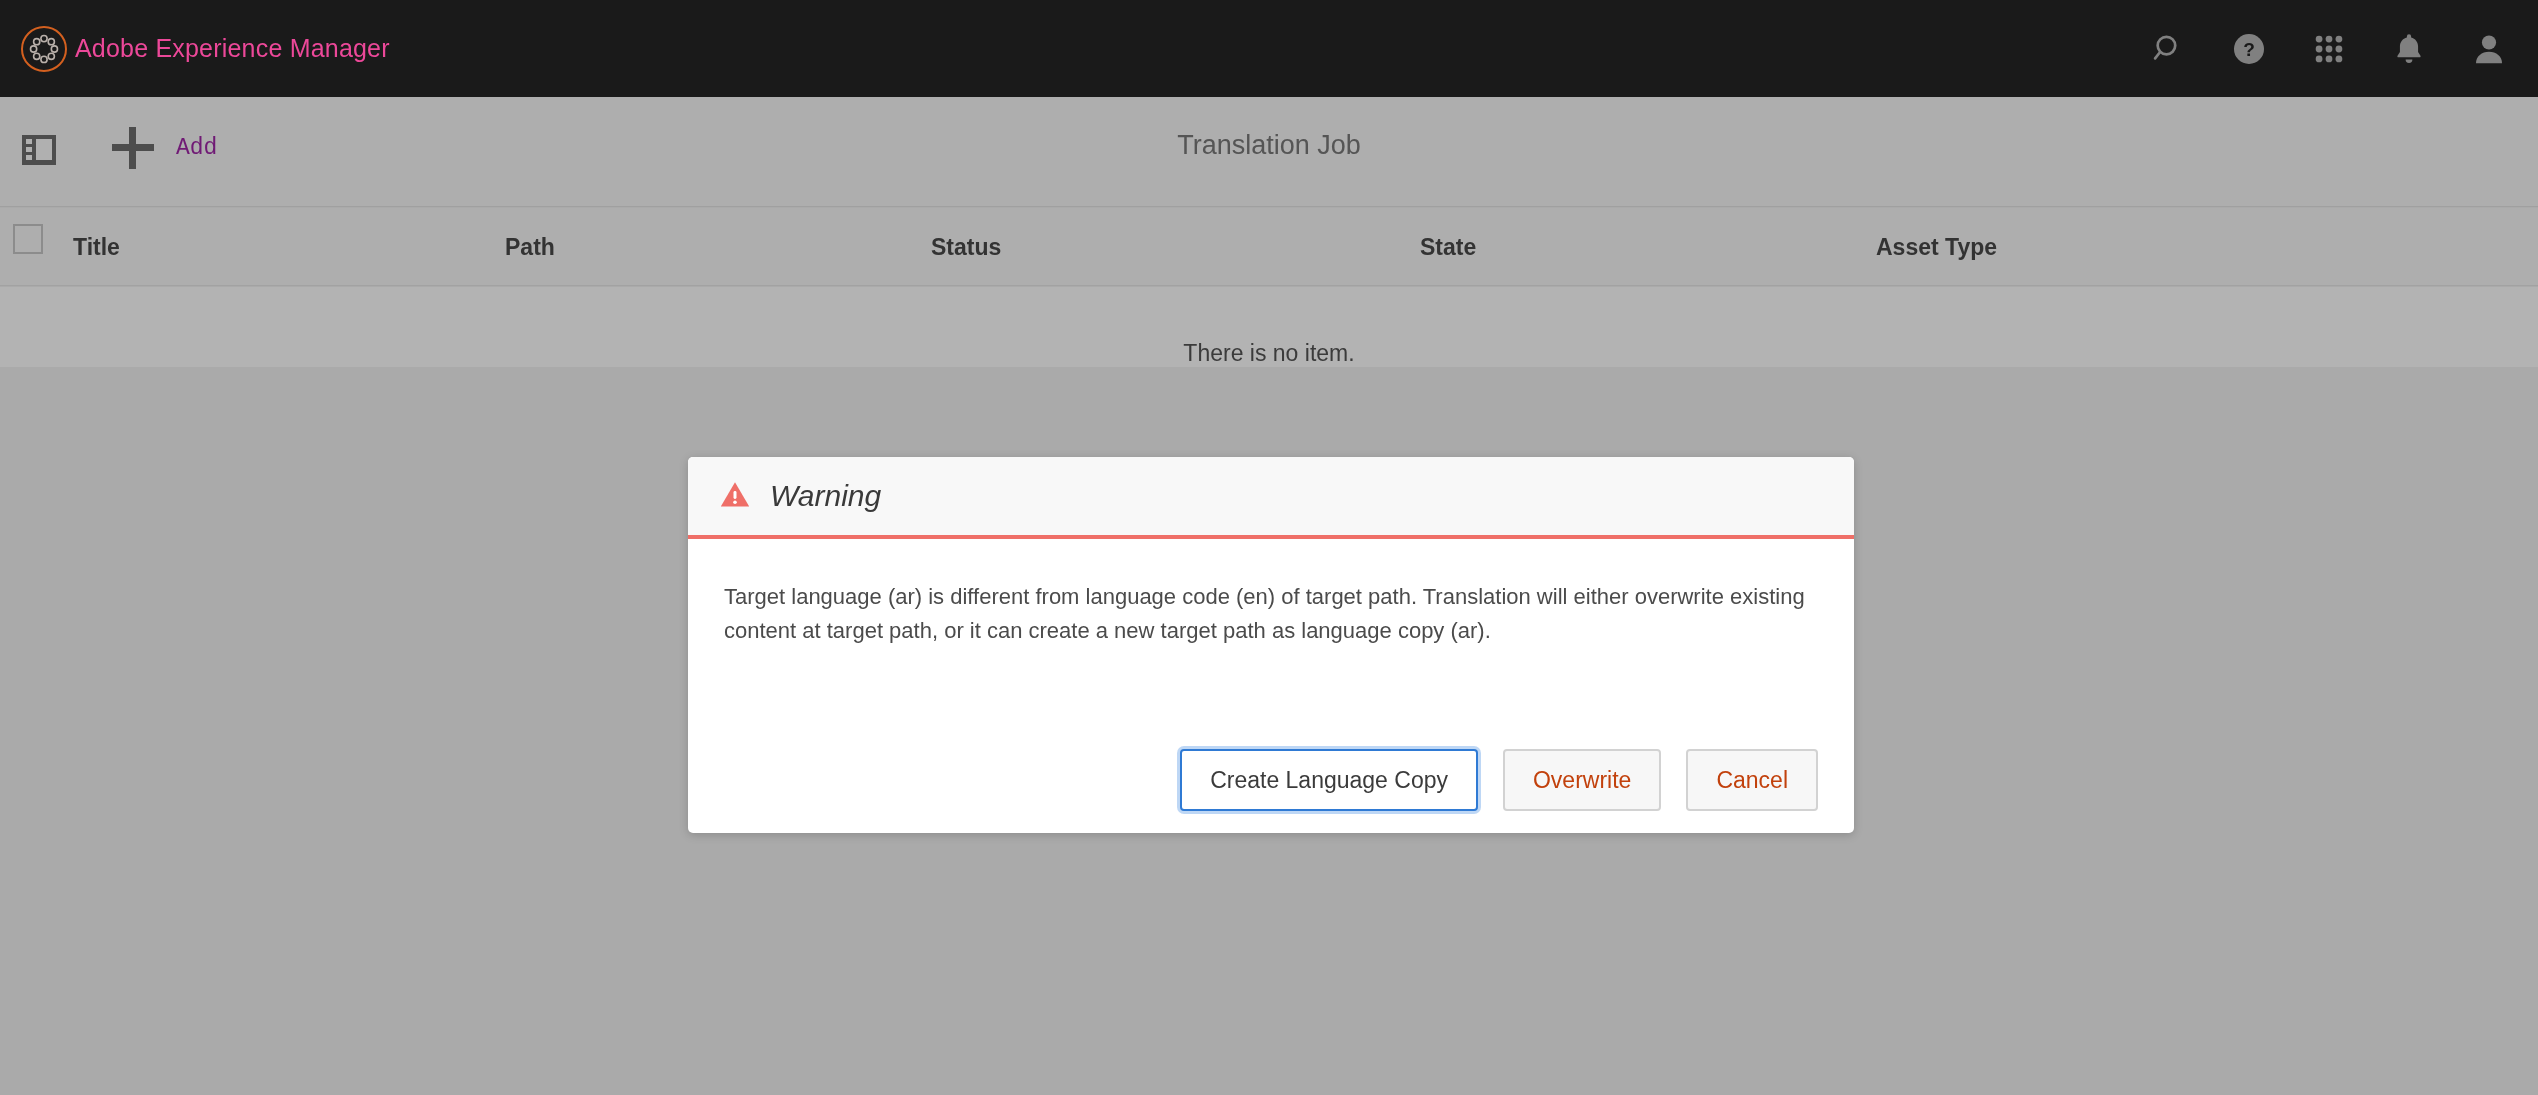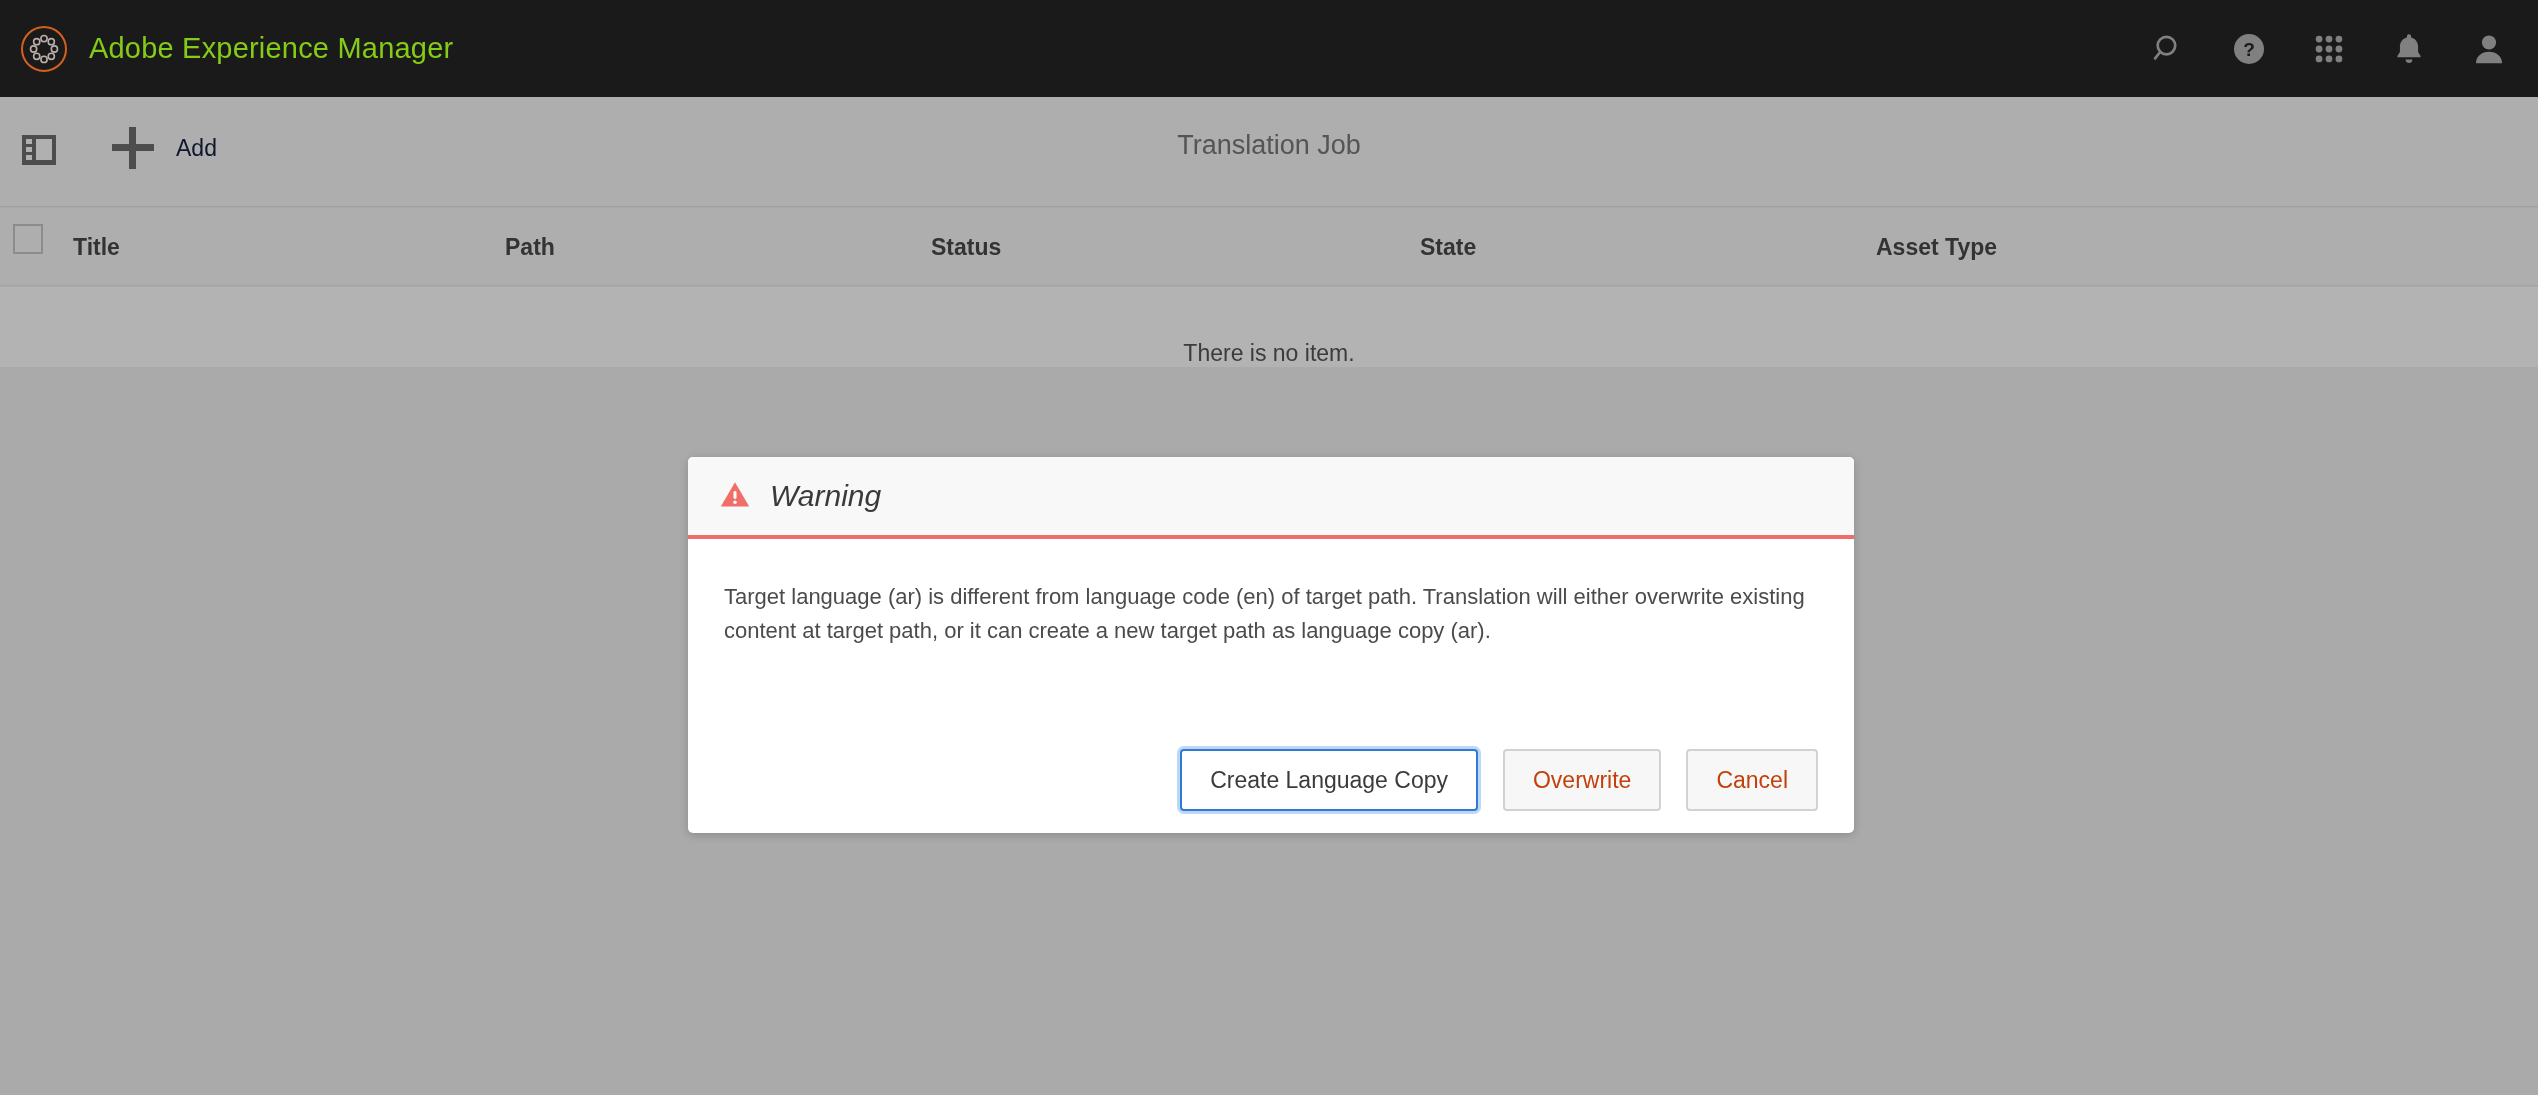--- a/index.html
+++ b/index.html
@@ -17,22 +17,22 @@
     display:flex; align-items:center;
   }
   .brand-left { display:flex; align-items:center; padding-left:21px; }
   .logo-ring {
     width:46px; height:46px; border-radius:50%;
     border:2.5px solid #d4601f;
     display:flex; align-items:center; justify-content:center;
     flex:none;
   }
   .brand-title {
-    margin-left:22px;
-    color:#84cc16; font-size:29px; font-weight:400; letter-spacing:.2px;
+    margin-left:8px;
+    color:#ec4899; font-size:25px; font-weight:400; letter-spacing:.2px;
     white-space:nowrap;
   }
   .brand-right {
     margin-left:auto; display:flex; align-items:center;
     padding-right:30px; gap:42px;
   }
   .hdr-icon {
     width:38px; height:38px;
     display:flex; align-items:center; justify-content:center;
     cursor:pointer;
@@ -53,21 +53,21 @@
   .add-btn {
     position:absolute; left:112px; top:30px;
     display:flex; align-items:center; gap:22px; cursor:pointer;
   }
   .plus-ico { width:42px; height:42px; position:relative; }
   .plus-ico::before, .plus-ico::after {
     content:""; position:absolute; background:#4d4d4d;
   }
   .plus-ico::before { left:0; top:17px; width:42px; height:7px; }
   .plus-ico::after  { top:0; left:17px; height:42px; width:7px; }
-  .add-label { color:#0f172a; font-size:23px; }
+  .add-label { color:#701a75; font-size:23px;font-family:Liberation Mono, monospace; }
   .page-title {
     position:absolute; left:0; top:0; width:2538px; height:96px;
     display:flex; align-items:center; justify-content:center;
     color:#555555; font-size:27px; pointer-events:none;
   }
 
   
   .tbl-head {
     position:absolute; left:0; top:208px; width:2538px; height:78px;
     background:#aeaeae;

